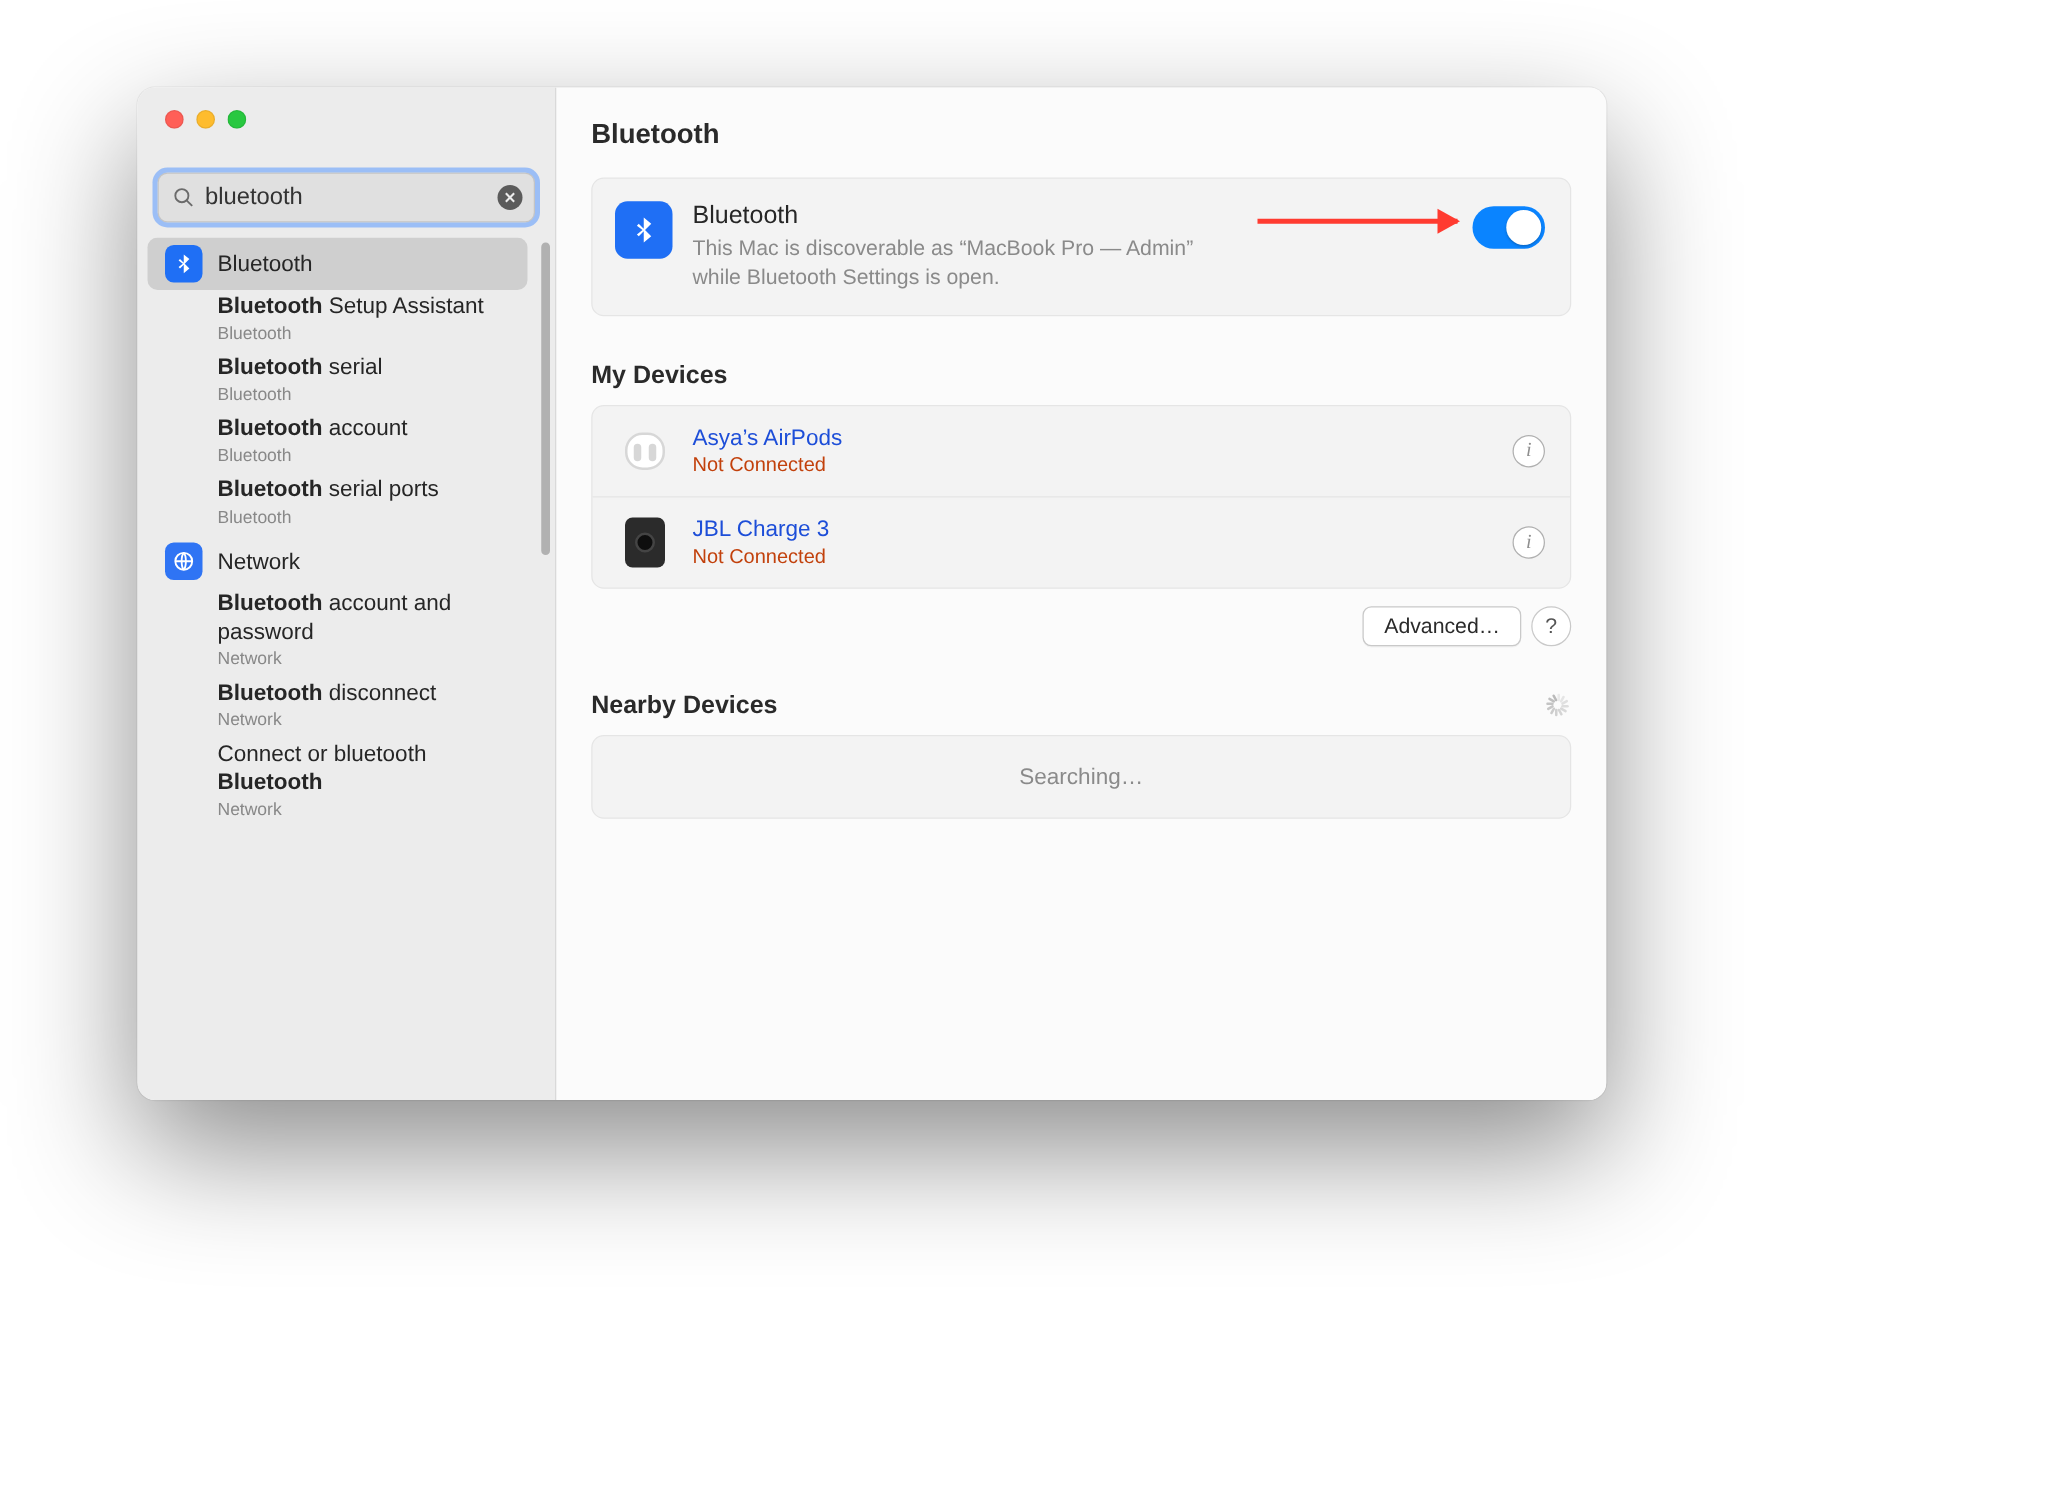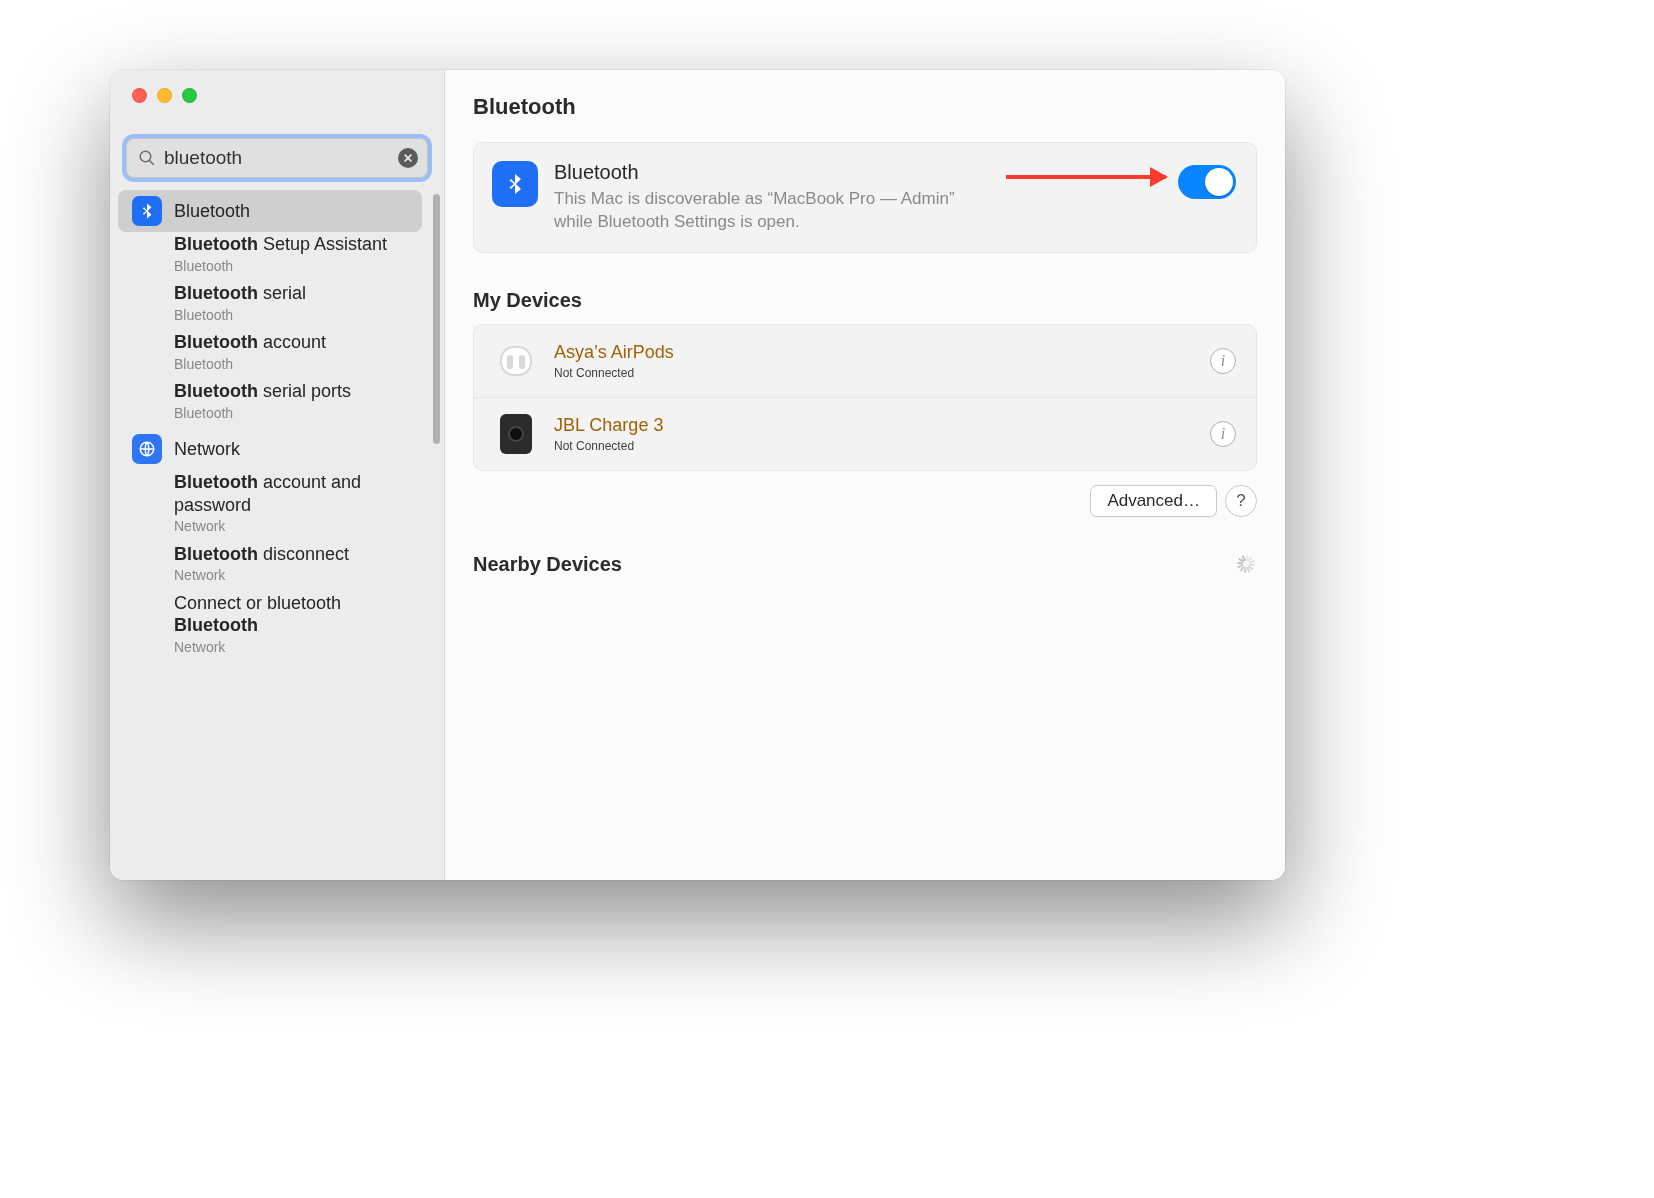--- a/index.html
+++ b/index.html
@@ -182,22 +182,22 @@
   .airpods-shape .bud{
     position:absolute;top:12px;width:6px;height:14px;background:#d7d7d7;border-radius:3px;
   }
   .airpods-shape .bud.l{left:11px;} .airpods-shape .bud.r{right:11px;}
   .speaker-shape{
     width:32px;height:40px;border-radius:6px;background:#2b2b2b;
     display:flex;align-items:center;justify-content:center;
   }
   .speaker-shape .driver{width:16px;height:16px;border-radius:50%;background:#0e0e0e;border:2px solid #444;}
   .dev-text { flex:1;}
-  .dev-name { font-size:18px;color:#a16207;}
-  .dev-status{ font-size:12px;color:#404040;margin-top:3px;}
+  .dev-name { font-size:18px;color:#1d4ed8;}
+  .dev-status{ font-size:16px;color:#c2410c;margin-top:3px;}
   .info-btn {
     width:26px;height:26px;border:1.5px solid #b0b0b0;border-radius:50%;
     color:#8f8f8f;font-family:Georgia,serif;font-style:italic;font-size:16px;
     display:flex;align-items:center;justify-content:center;cursor:pointer;
     background:#fff;
   }
   .button-row{
     display:flex;justify-content:flex-end;gap:8px;margin-top:14px;
   }
   .mac-btn{
@@ -382,15 +382,18 @@
           <span style="transform: rotate(120deg) translate(0px, -9px); opacity: 0.5;"></span>
           <span style="transform: rotate(150deg) translate(0px, -9px); opacity: 0.56;"></span>
           <span style="transform: rotate(180deg) translate(0px, -9px); opacity: 0.63;"></span>
           <span style="transform: rotate(210deg) translate(0px, -9px); opacity: 0.69;"></span>
           <span style="transform: rotate(240deg) translate(0px, -9px); opacity: 0.75;"></span>
           <span style="transform: rotate(270deg) translate(0px, -9px); opacity: 0.81;"></span>
           <span style="transform: rotate(300deg) translate(0px, -9px); opacity: 0.88;"></span>
           <span style="transform: rotate(330deg) translate(0px, -9px); opacity: 0.94;"></span>
         </span>
     </div>
+    <div class="card nearby-card">
+      <span>Searching…</span>
+    </div>
   </div>
 
 </div>
 
 </body></html>

